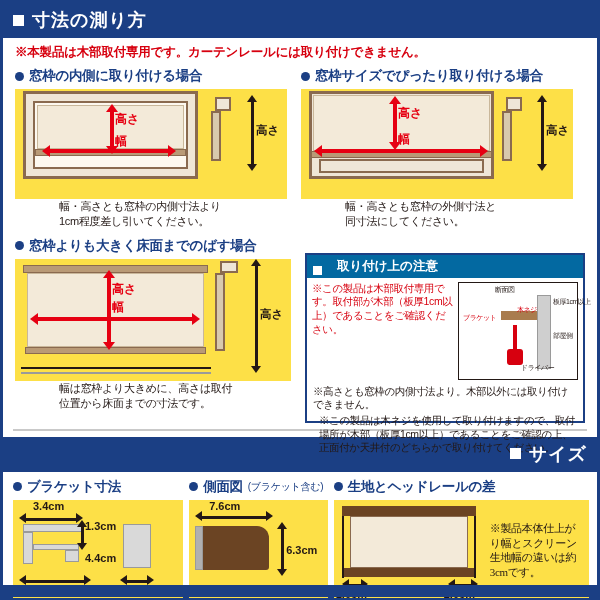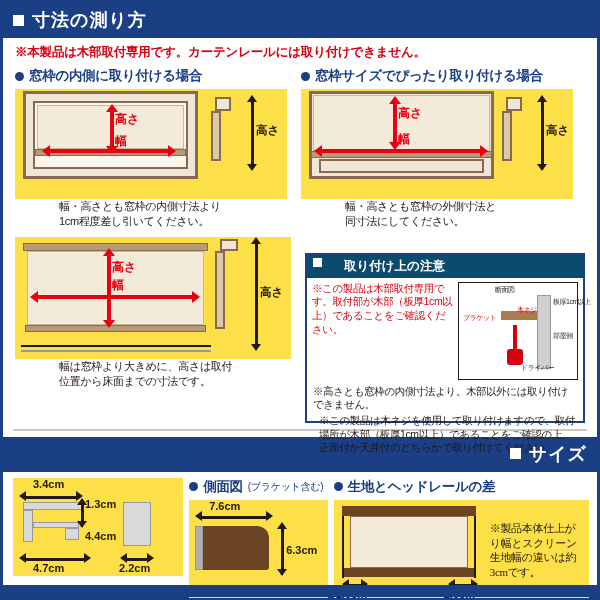--- a/index.html
+++ b/index.html
@@ -192,28 +192,28 @@
     position: absolute;
     background: #231815;
   }
   
   .notice-box {
     border: 2px solid #1b3f84;
     box-sizing: border-box;
     padding: 0;
   }
   .notice-box-title {
-    background: #0c4a6e;
+    background: #0369a1;
     color: #fff;
     font-weight: bold;
     font-size: 12.5px;
     padding: 3px 6px;
     display: flex;
-    align-items: flex-start;
-    gap: 22px;
+    align-items: flex-end;
+    gap: 15px;
   }
   .notice-box-title .sq { width: 9px; height: 9px; }
   .nb-body {
     display: flex;
     padding: 4px 5px 5px 5px;
     gap: 4px;
   }
   .nb-text-red {
     color: #d7000f;
     font-size: 10.5px;
@@ -344,20 +344,24 @@
         <div class="lbl-blk" style="left:245px; top:34px;">高さ</div>
       </div>
       <div class="caption" style="padding-left:44px; white-space:pre-line;">幅・高さとも窓枠の外側寸法と
 同寸法にしてください。</div>
     </div>
   </div>
 
   <div class="row" style="padding-top:8px;">
 
     <div class="blk" style="width:280px;">
+      <div class="sub-head">
+        <span class="dot"></span>
+        <span>窓枠よりも大きく床面までのばす場合</span>
+      </div>
       <div class="figure" style="height:122px;">
         <div class="frame-outer" style="left:22px; top:12px; width:150px; height:70px; background:#ffffff; border-color:#b7c9de; border-width:2px;"></div>
         <div class="rail" style="left:8px; top:6px; width:185px; height:8px;"></div>
         <div class="shade" style="left:12px; top:14px; width:177px; height:74px;"></div>
         <div class="rail" style="left:10px; top:88px; width:181px; height:7px;"></div>
         <div class="tick" style="left:6px; top:108px; width:190px; height:2px;"></div>
         <div class="tick" style="left:6px; top:113px; width:190px; height:2px; background:#9a9a9a;"></div>
         <div class="arrow-v" style="left:92px; top:18px; height:66px;"></div>
         <div class="arrow-h" style="left:22px; top:58px; width:156px;"></div>
         <div class="lbl-red" style="left:97px; top:22px;">高さ</div>
@@ -401,20 +405,24 @@
   <div class="divider"></div>
 
   <div class="sec-header" style="margin-top:6px;justify-content:flex-end;">
     <span class="sq"></span>
     <span>サイズ</span>
   </div>
 
   <div class="size-row">
 
     <div class="blk" style="width:172px;">
+      <div class="sub-head">
+        <span class="dot"></span>
+        <span>ブラケット寸法</span>
+      </div>
       <div class="figure" style="height:98px;">
         <div class="lbl-dim" style="left:20px; top:0px;">3.4cm</div>
         <div class="arrow-blk-h" style="left:12px; top:18px; width:52px;"></div>
         <div class="gray-box" style="left:10px; top:24px; width:60px; height:8px;"></div>
         <div class="gray-box" style="left:10px; top:32px; width:10px; height:32px;"></div>
         <div class="gray-box" style="left:20px; top:44px; width:46px; height:6px;"></div>
         <div class="gray-box" style="left:52px; top:50px; width:14px; height:12px;"></div>
         <div class="lbl-dim" style="left:72px; top:20px;">1.3cm</div>
         <div class="arrow-blk-v" style="left:68px; top:26px; height:18px;"></div>
         <div class="lbl-dim" style="left:72px; top:52px;">4.4cm</div>

